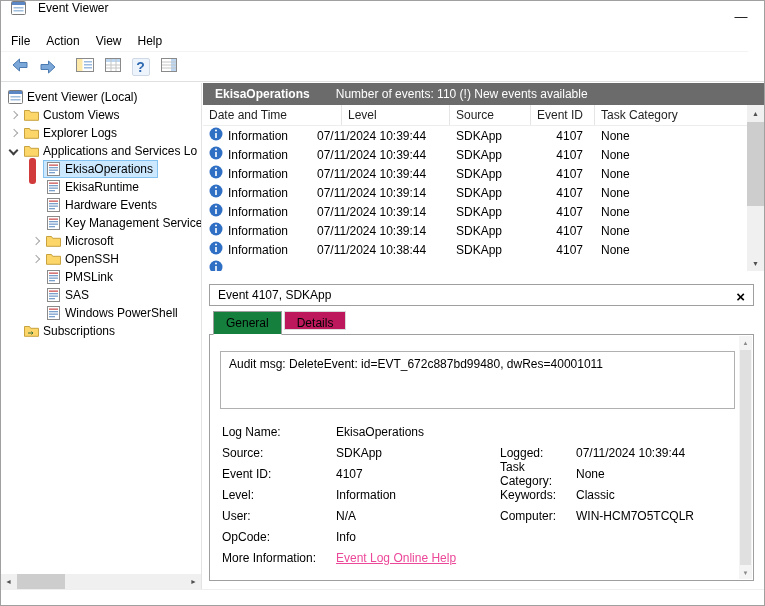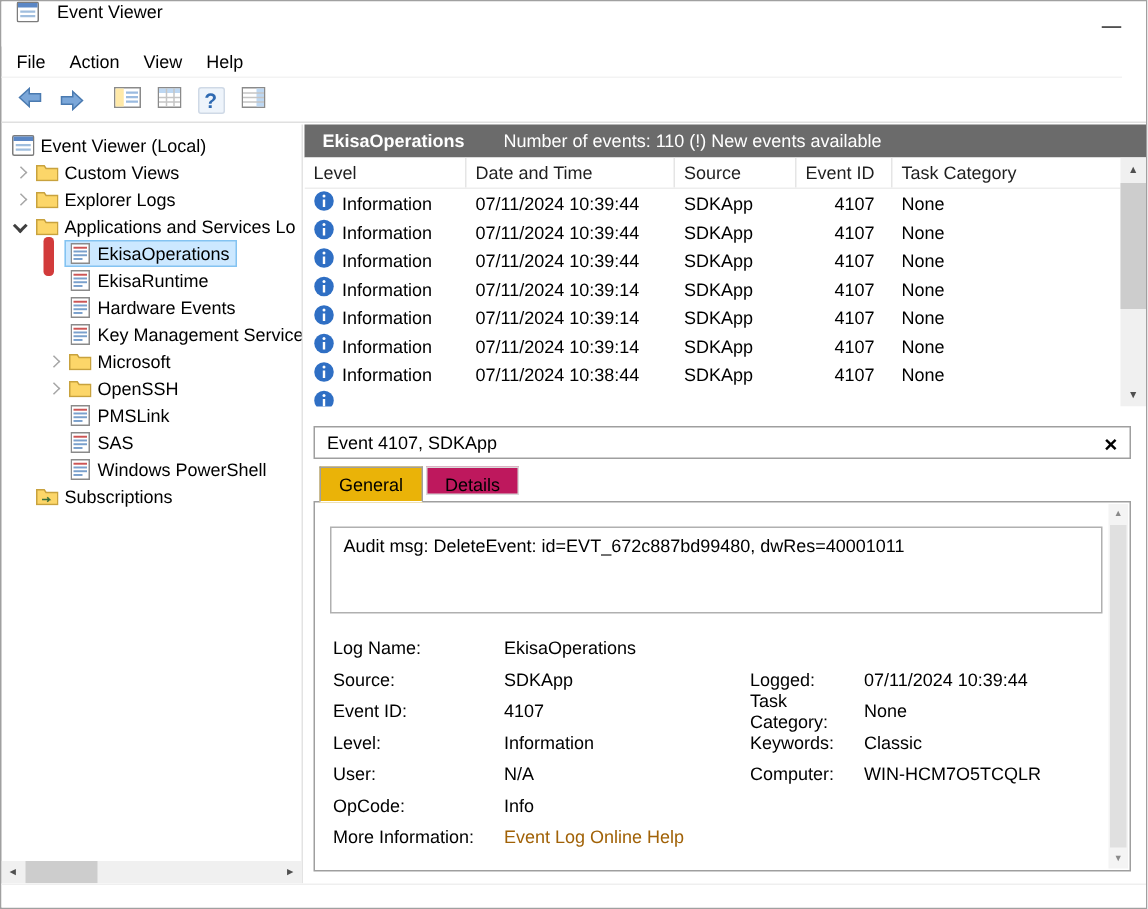--- a/index.html
+++ b/index.html
@@ -58,27 +58,27 @@
   .vs-arrow{position:absolute;left:0;width:17px;height:16px;display:flex;align-items:center;justify-content:center;font-size:7px;color:#505050}
   .vs-arrow.down{bottom:0}
   .vs-thumb{position:absolute;left:0;top:17px;width:17px;height:84px;background:#cdcdcd}
 
   
   .detail{position:absolute;top:200px;left:0;right:0;bottom:0;padding:0 10px 0 6px}
   .detail-header{position:relative;height:22px;border:1px solid #9f9f9f;display:flex;align-items:center;padding-left:8px;margin-top:1px;background:#fff}
   .dh-close{position:absolute;right:8px;top:0;height:22px;display:flex;align-items:center;font-size:15px;font-weight:bold}
   .tabs{display:flex;margin-top:5px;padding-left:4px;position:relative;z-index:2;height:23px}
   .tab{height:19px;padding:4px 12px;border:1px solid #d9d9d9;background:#be185d;margin-right:2px}
-  .tab.active{background:#eab308;border-color:#9f9f9f;border-bottom-color:#fff;height:24px;margin-bottom:-1px}
+  .tab.active{background:#15803d;border-color:#9f9f9f;border-bottom-color:#fff;height:24px;margin-bottom:-1px}
   .tab-content{position:relative;border:1px solid #9f9f9f;height:247px;background:#fff}
   .msg-box{position:absolute;top:16px;left:10px;right:18px;height:58px;border:1px solid #b0b0b0;padding:5px 8px;overflow:hidden}
   .fields{position:absolute;top:86px;left:12px;right:18px}
   .frow{display:flex;height:21px;align-items:center}
   .fl1{width:114px}.fv1{width:164px}.fl2{width:76px}.fv2{flex:1}
-  .link{color:#a16207;}
+  .link{color:#ec4899;text-decoration:underline}
   .content-scroll{position:absolute;top:1px;right:1px;bottom:1px;width:13px;background:#f4f4f4}
   .cs-arrow{position:absolute;left:0;width:13px;height:13px;display:flex;align-items:center;justify-content:center;font-size:6px;color:#8a8a8a}
   .cs-arrow.down{bottom:0}
   .cs-thumb{position:absolute;left:1px;top:14px;bottom:14px;width:11px;background:#e0e0e0}
 
   .bottom-strip{position:absolute;left:0;right:0;bottom:0;height:16px;background:#fff;border-top:1px solid #efefef}
 </style>
 </head>
 <body>
 
@@ -350,22 +350,22 @@
   <div class="main">
 
     <div class="main-header">
       <span class="mh-title">EkisaOperations</span>
       <span class="mh-sub">Number of events: 110 (!) New events available</span>
     </div>
 
     <div class="list-wrap">
       <div class="grid">
         <div class="grid-header">
+          <span class="gh-cell c1">Date and Time</span>
           <span class="gh-cell c0">Level</span>
-          <span class="gh-cell c1">Date and Time</span>
           <span class="gh-cell c2">Source</span>
           <span class="gh-cell c3">Event ID</span>
           <span class="gh-cell c4">Task Category</span>
         </div>
 
         <div class="grow">
           <span class="gcell c0 lvl-cell">
               <span><svg width="14" height="14">
                   <circle cx="7" cy="7" r="6.5" fill="#2f6fc4"></circle>
                   <rect x="6.2" y="6" width="1.6" height="5" fill="#fff"></rect>

